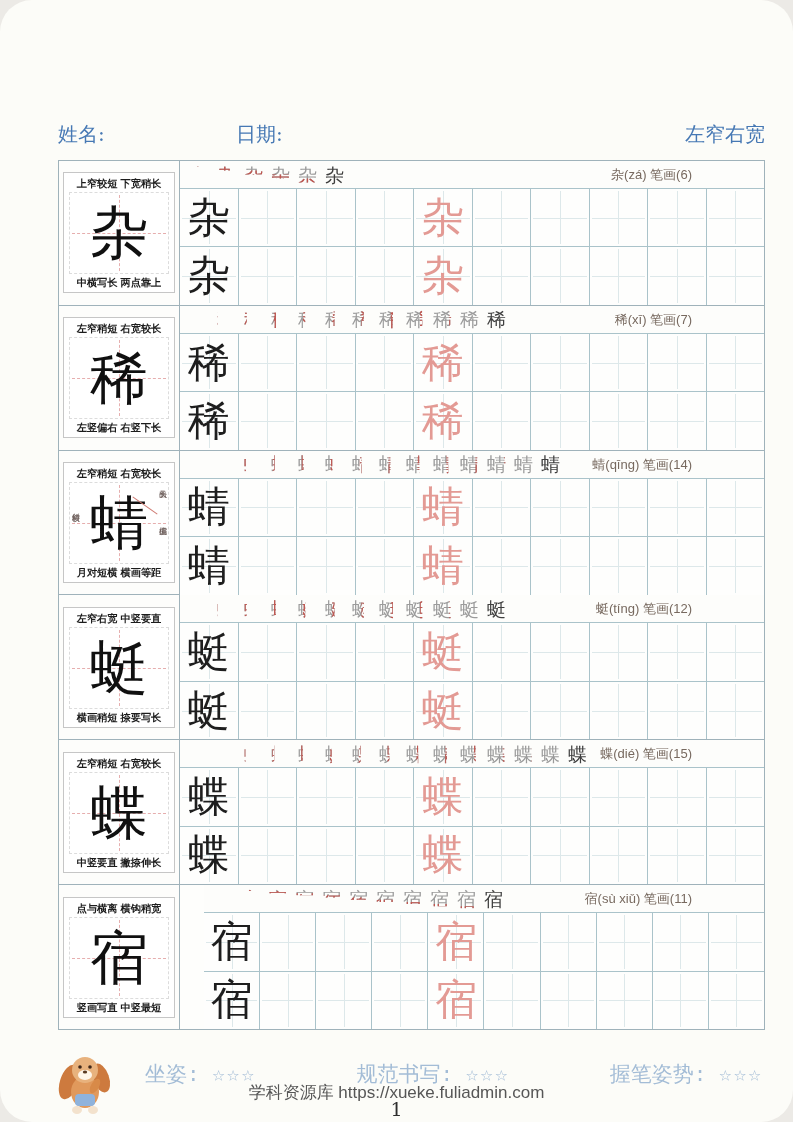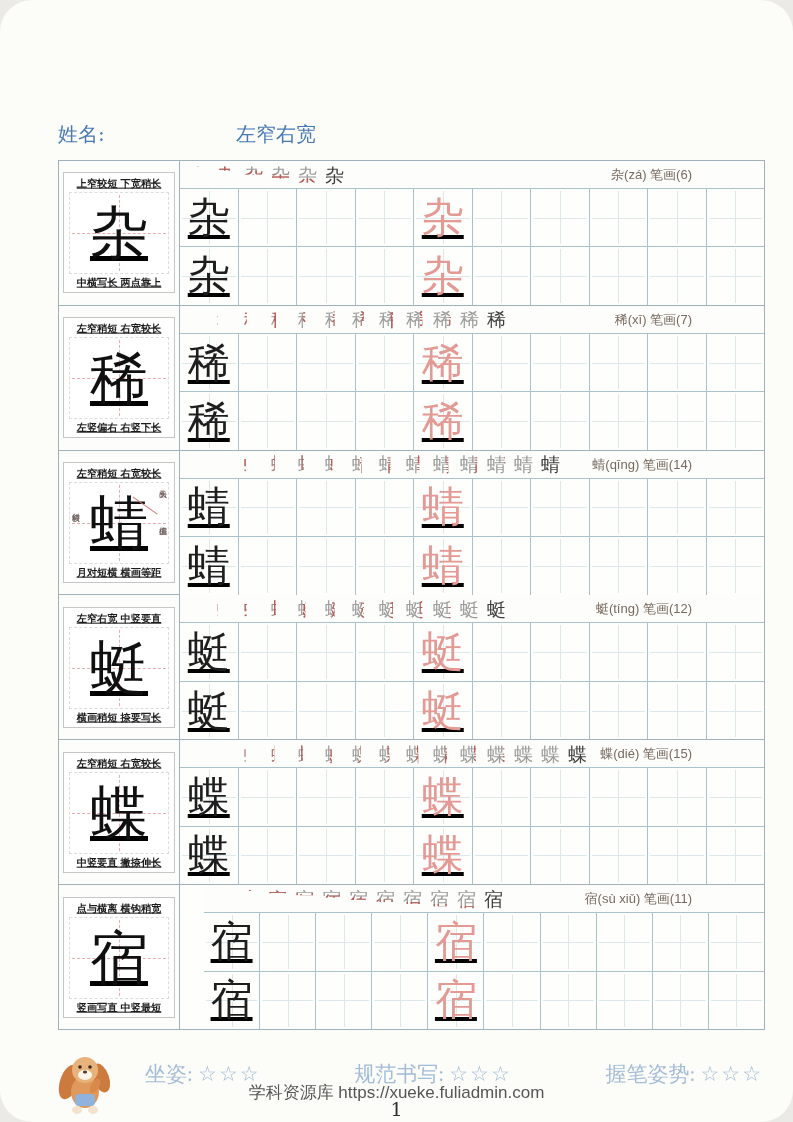--- a/index.html
+++ b/index.html
@@ -9,21 +9,21 @@
   
   .header-row{position:absolute;left:58px;top:118px;width:707px;height:32px;
               color:#4678b4;font-size:20px;font-family:"DejaVu Serif","Liberation Serif",serif;
               display:flex;align-items:center;}
   .h-name{width:178px;}
   .h-date{flex:1;}
   .h-grade{text-align:right;}
   
   .table{position:absolute;left:58px;top:160px;width:707px;height:870px;
          border:1.5px solid #9fb2ba;box-sizing:border-box;background:#fefefc;
-         display:flex;flex-direction:column;text-decoration:underline;}
+         display:flex;flex-direction:column;}
   .block{flex:1;display:flex;border-bottom:1px solid #9fb2ba;min-height:0;}
   .block:last-child{border-bottom:none;gap:24px;}
   .card-col{width:120px;flex:none;border-right:1px solid #9fb2ba;
             display:flex;align-items:center;justify-content:center;background:#fdfdfb;}
   .card{width:112px;border:1px solid #c6c6c6;background:#fff;padding:3px 0 2px 0;box-sizing:border-box;}
   .tip{font-size:11px;font-weight:bold;color:#1c1c1c;text-align:center;white-space:nowrap;
        transform:scale(.93);line-height:15px;}
   .char-box{position:relative;height:82px;margin:1px 5px;display:flex;align-items:center;justify-content:center;
             border:1px dashed #dcdcdc;box-sizing:border-box;}
   .cross-v{position:absolute;left:50%;top:2px;bottom:2px;border-left:1px dashed #e6aeae;}
@@ -51,36 +51,37 @@
          display:flex;align-items:center;justify-content:center;background:#fefefd;}
   .pcell:last-child{border-right:none;}
   .pcell::before{content:'';position:absolute;left:50%;top:2px;bottom:2px;width:1px;background:#dde8ea;}
   .pcell::after{content:'';position:absolute;top:50%;left:2px;right:2px;height:1px;background:#dde8ea;}
   .pchar{position:relative;z-index:1;font-family:"DejaVu Serif","Liberation Serif",serif;
          font-size:42px;line-height:1;}
   .black{color:#1e1e1e;}
   .pink{color:#e39a94;}
   
   .ratings{position:absolute;left:145px;top:1060px;width:618px;display:flex;justify-content:space-between;
-           color:#a3bcd6;font-size:21px;font-family:Liberation Serif, serif;}
+           color:#a3bcd6;font-size:21px;font-family:Liberation Mono, monospace;}
   .rating-item{white-space:nowrap;}
   .stars{letter-spacing:2px;}
   .watermark{position:absolute;left:0;top:1081px;width:100%;text-align:center;
              font-size:17px;color:#565656;}
   .page-number{position:absolute;left:0;top:1098px;width:100%;text-align:center;
                font-size:19px;color:#2e2e2e;font-family:"DejaVu Serif","Liberation Serif",serif;}
   .mascot{position:absolute;left:55px;top:1052px;}
 </style>
 </head>
 <body>
 
 <div class="page">
 
   <div class="header-row">
     <span class="h-name">姓名:</span>
+    <span class="h-date">日期:</span>
     <span class="h-grade">左窄右宽</span>
   </div>
 
   <div class="table">
       <div class="block">
         <div class="card-col">
           <div class="card">
             <div class="tip">上窄较短 下宽稍长</div>
             <div class="char-box">
               <div class="cross-v"></div>

